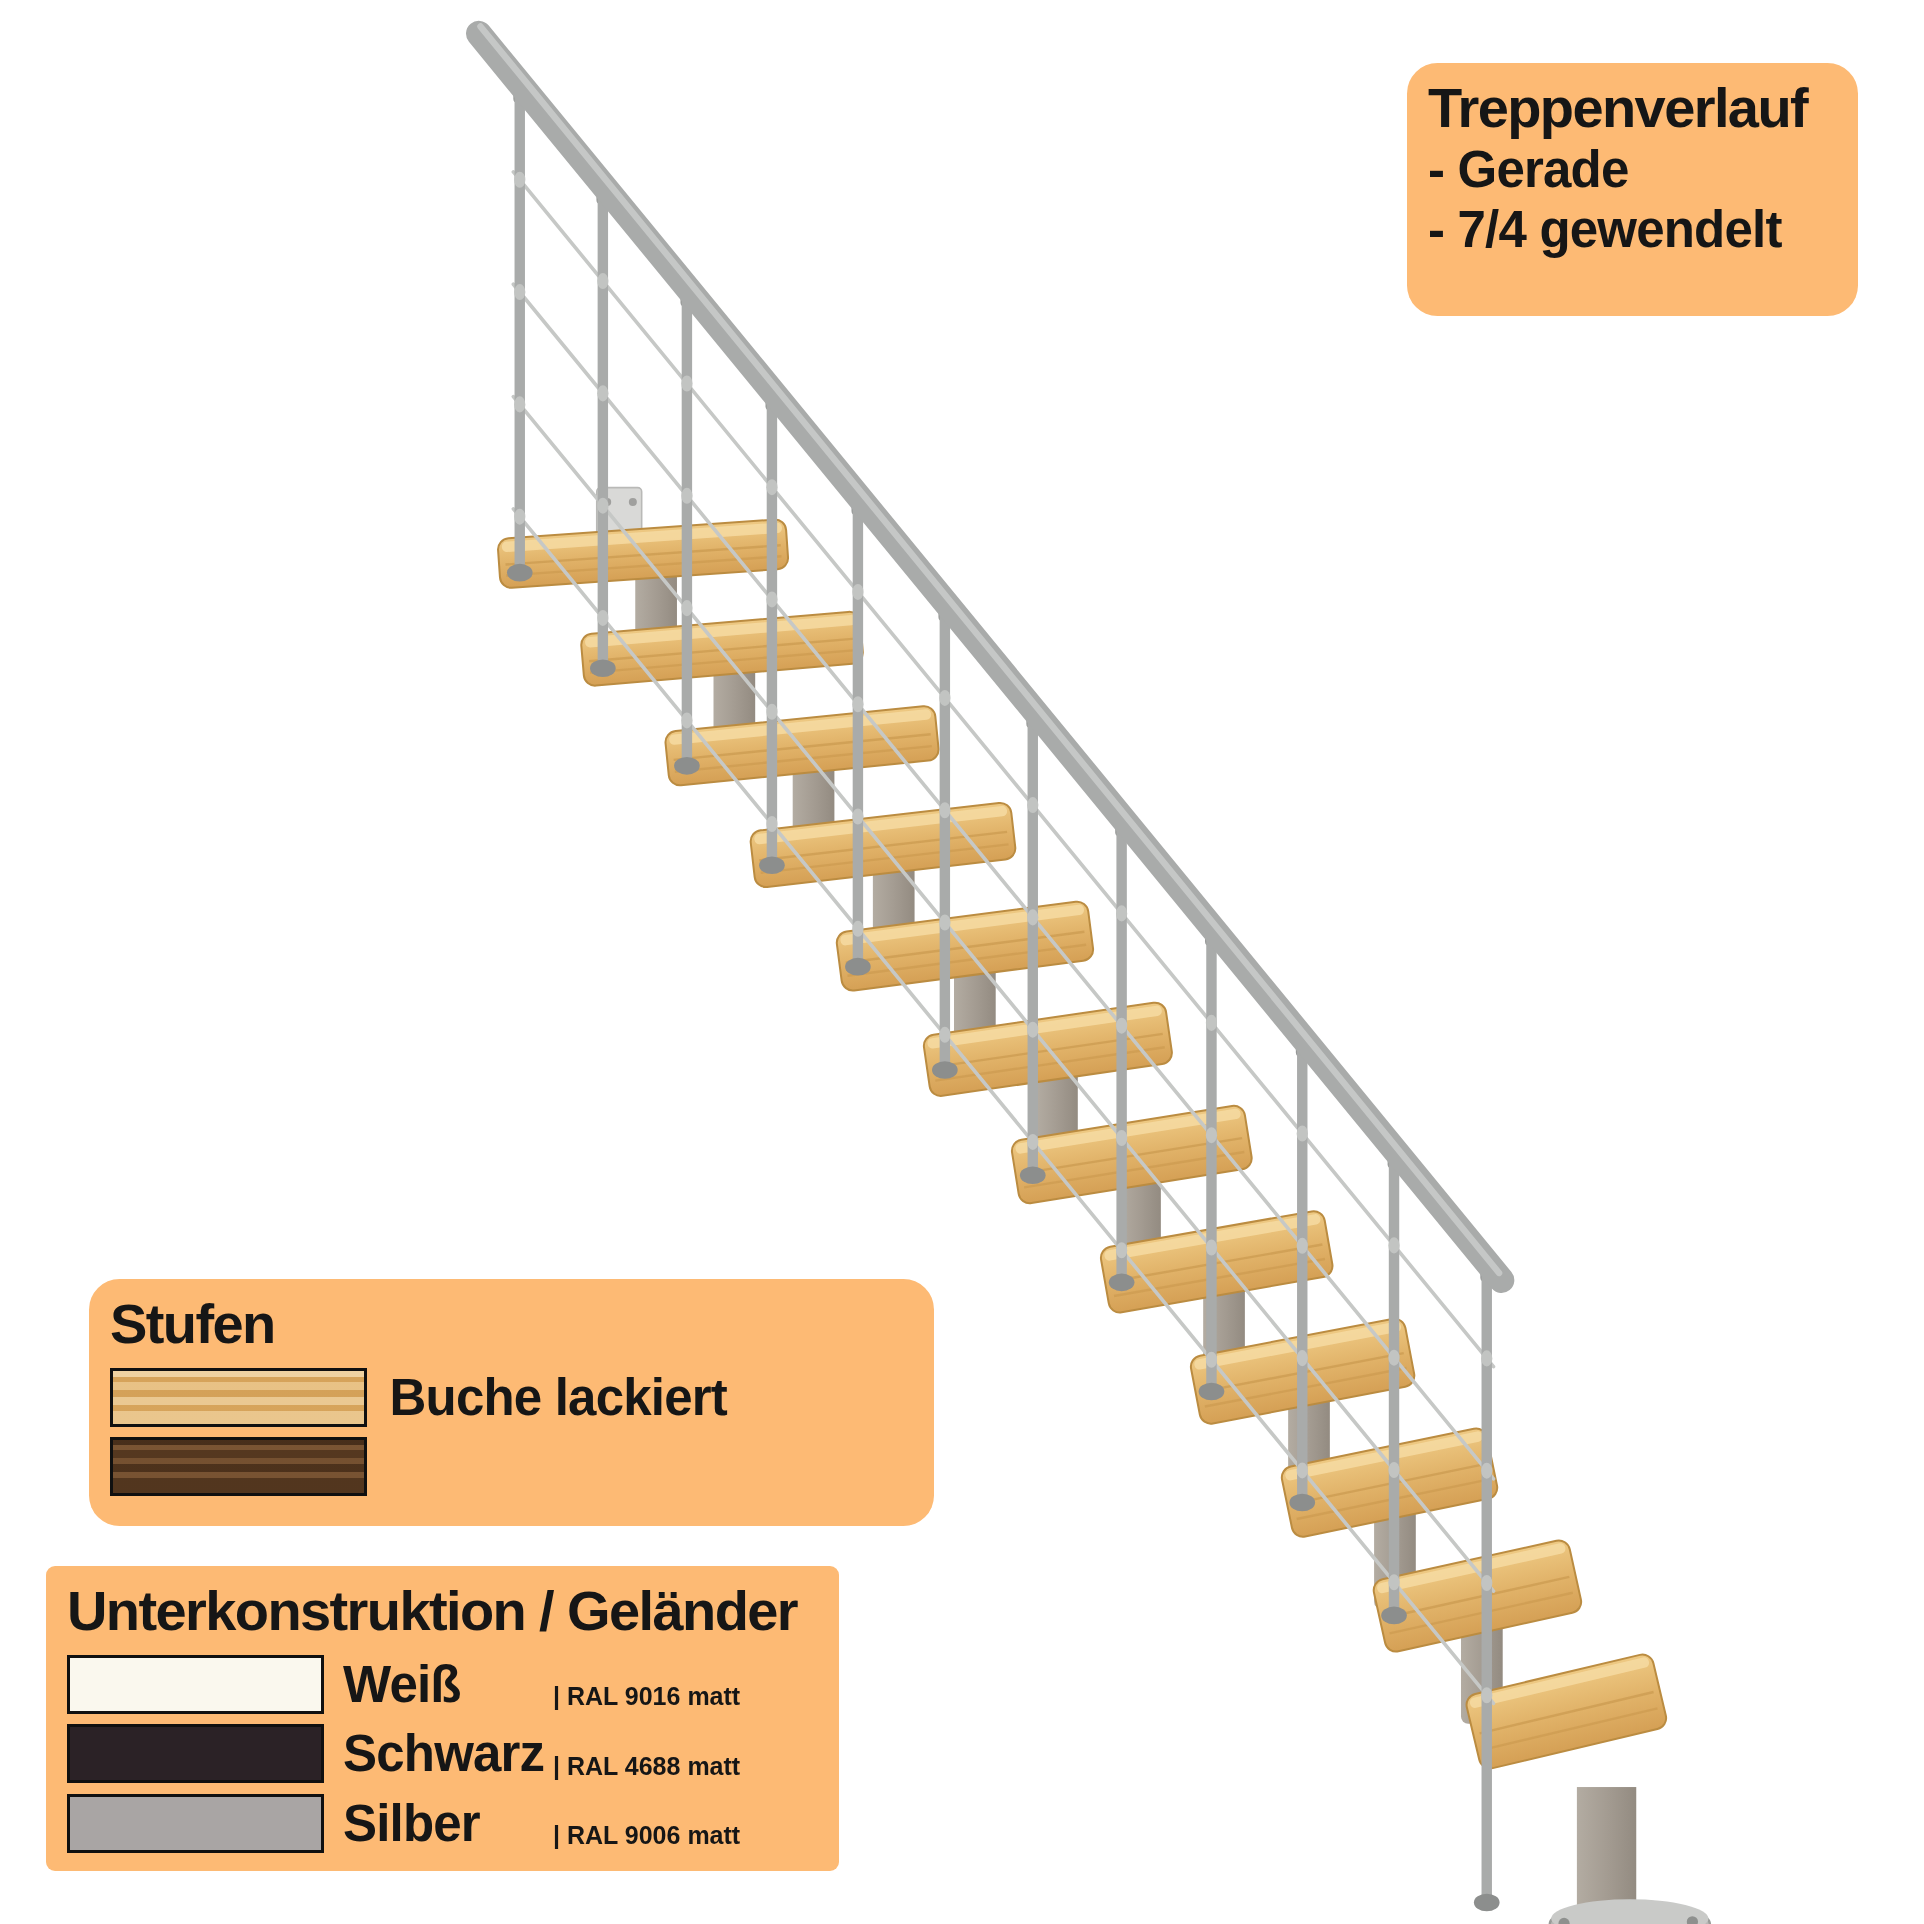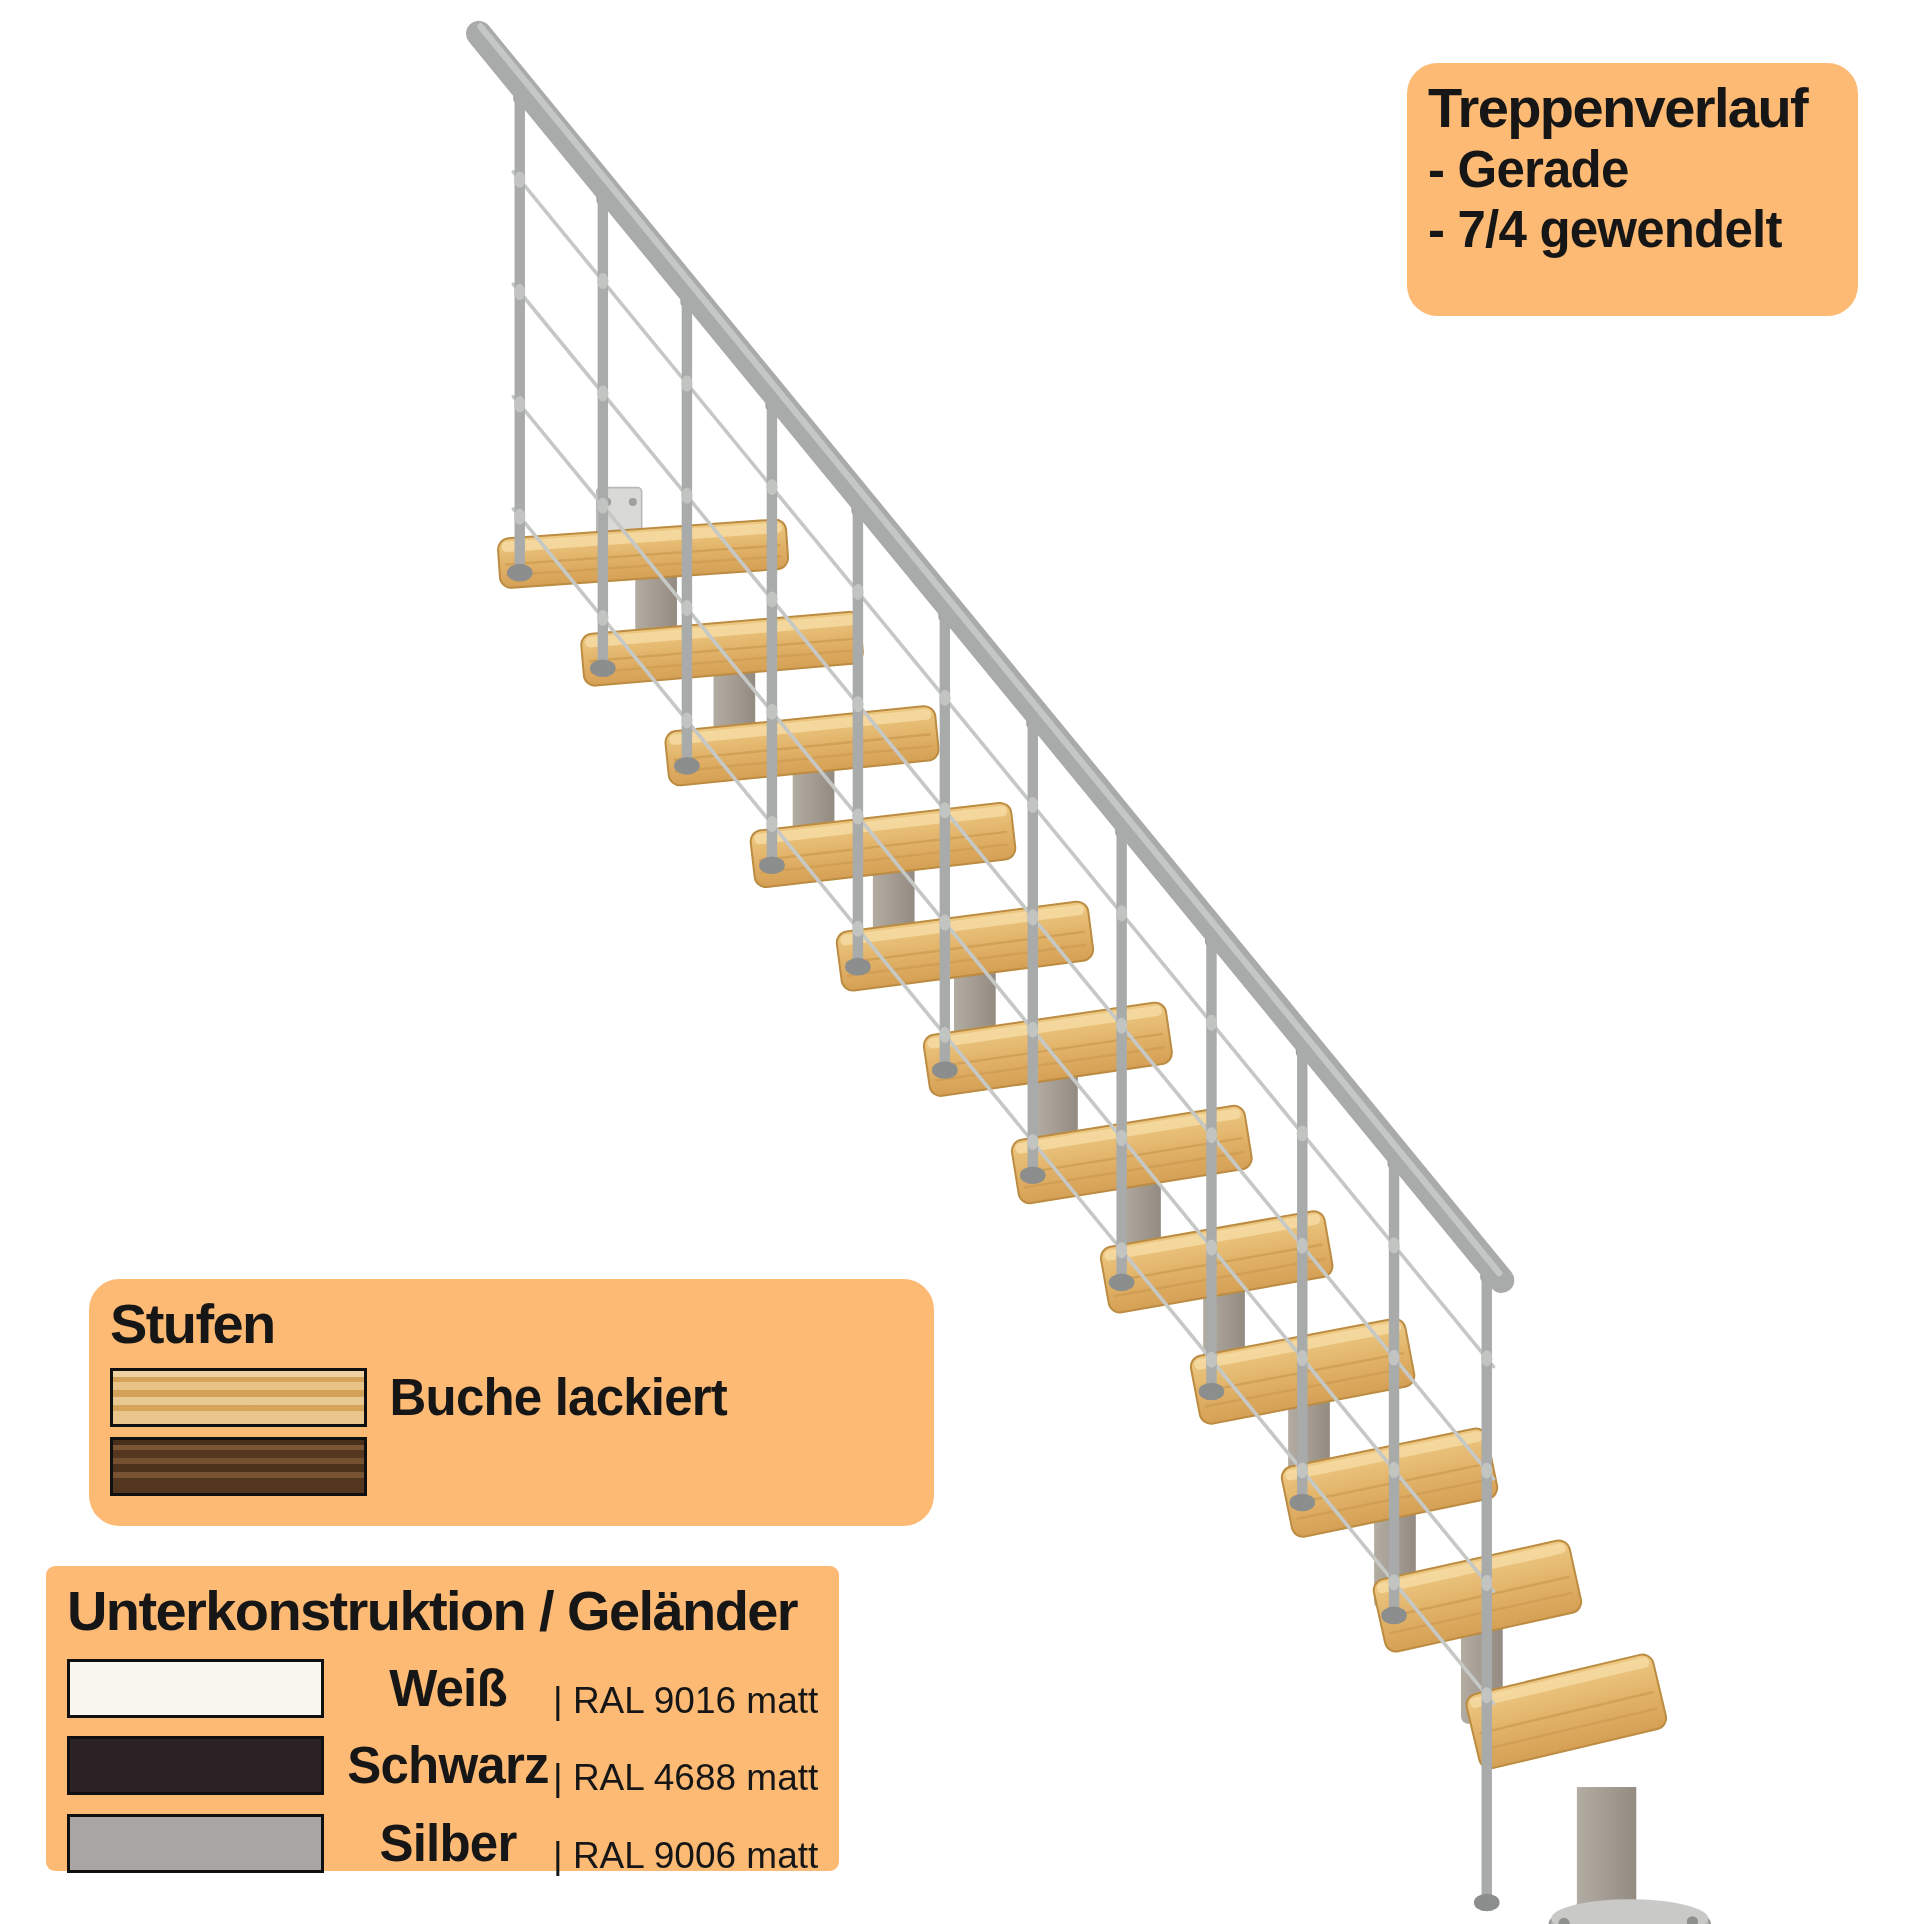--- a/index.html
+++ b/index.html
@@ -33,25 +33,25 @@
       rgba(255,238,205,.40) 40px 53px);
   }
   .wood-dark{
     background-image:repeating-linear-gradient(180deg,
       rgba(30,14,4,.45) 0 4.8px, rgba(150,104,62,.35) 4.8px 9.6px,
       rgba(52,28,10,.40) 9.6px 17.6px, rgba(140,95,55,.30) 17.6px 24px,
       rgba(40,20,6,.45) 24px 32px, rgba(150,104,62,.30) 32px 38px,
       rgba(45,24,8,.40) 38px 53px);
   }
   .opt-label{
-    font-size:51px;font-weight:700;letter-spacing:-0.8px;margin-left:22.5px;white-space:nowrap;text-align:center;
+    font-size:51px;font-weight:700;letter-spacing:-0.8px;margin-left:22.5px;white-space:nowrap;
   }
   .opt-label.wfix{width:210px;margin-left:19px;flex:none;}
   .ral{
-    font-size:37px;font-weight:400;white-space:nowrap;align-self:center;margin-top:25px;
+    font-size:25px;font-weight:700;white-space:nowrap;align-self:center;margin-top:25px;
   }
 </style>
 </head>
 <body>
 
 <svg id="stairs-svg" width="1925" height="1925" viewBox="0 0 2400 2400">
   <defs>
     <linearGradient id="gradWood" x1="0" y1="0" x2="0" y2="1">
       <stop offset="0" stop-color="#eec983"></stop>
       <stop offset="0.55" stop-color="#e0b167"></stop>

